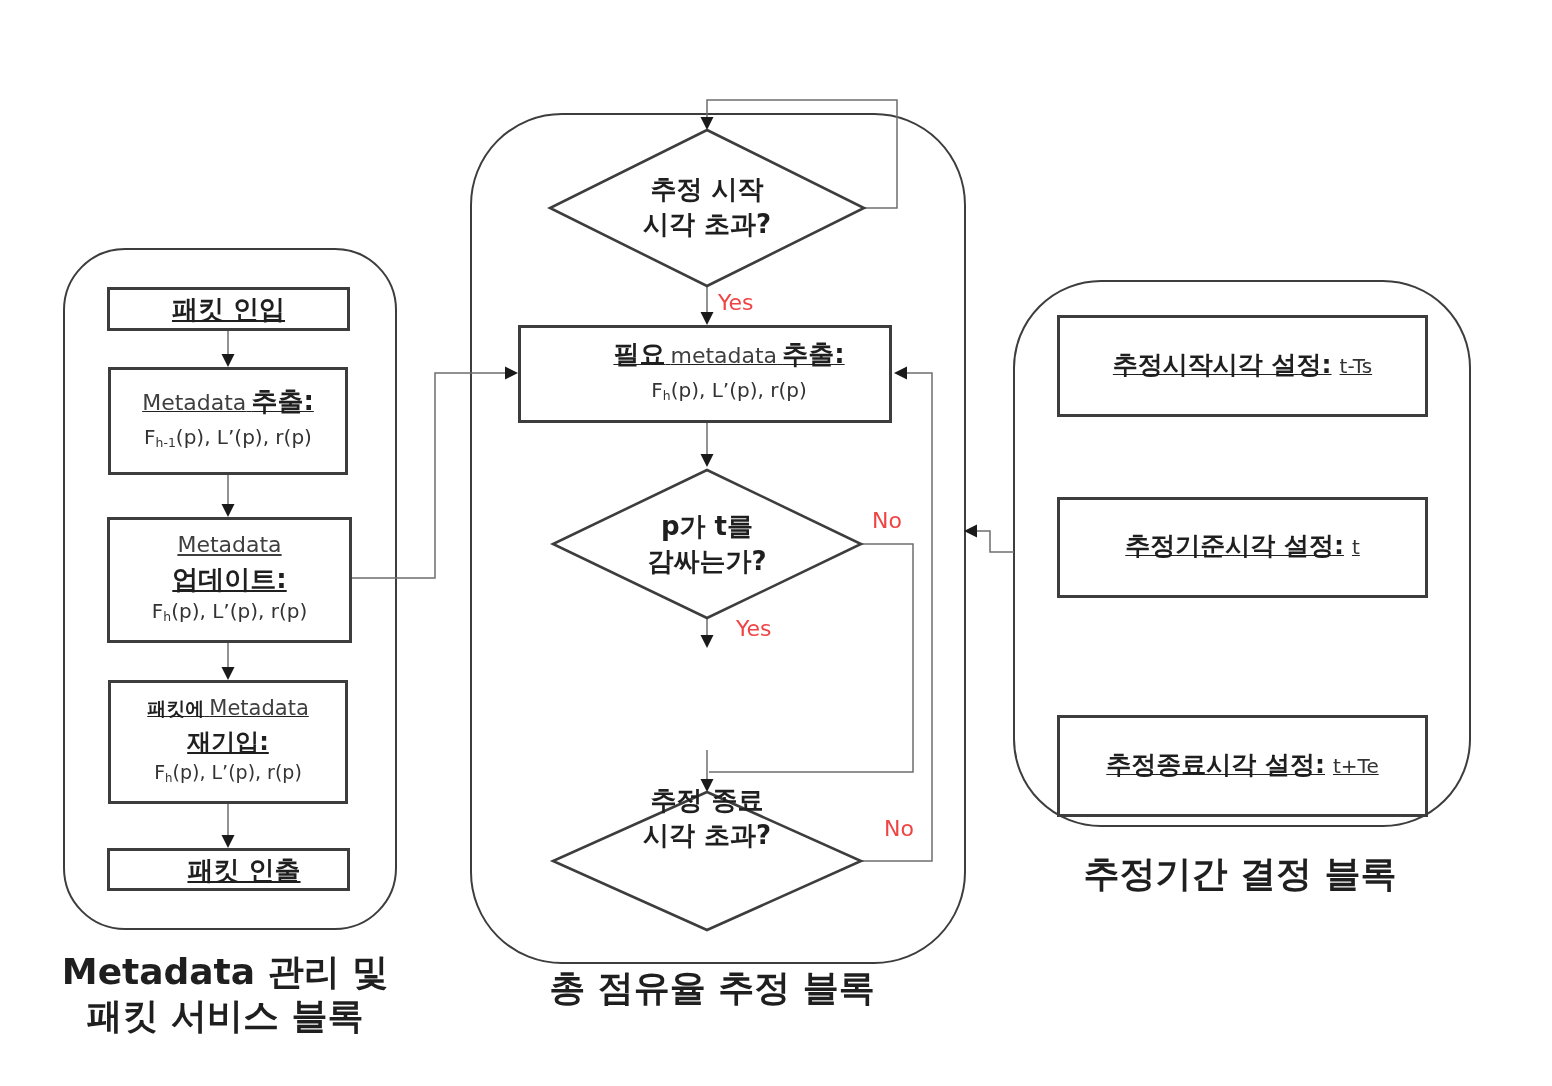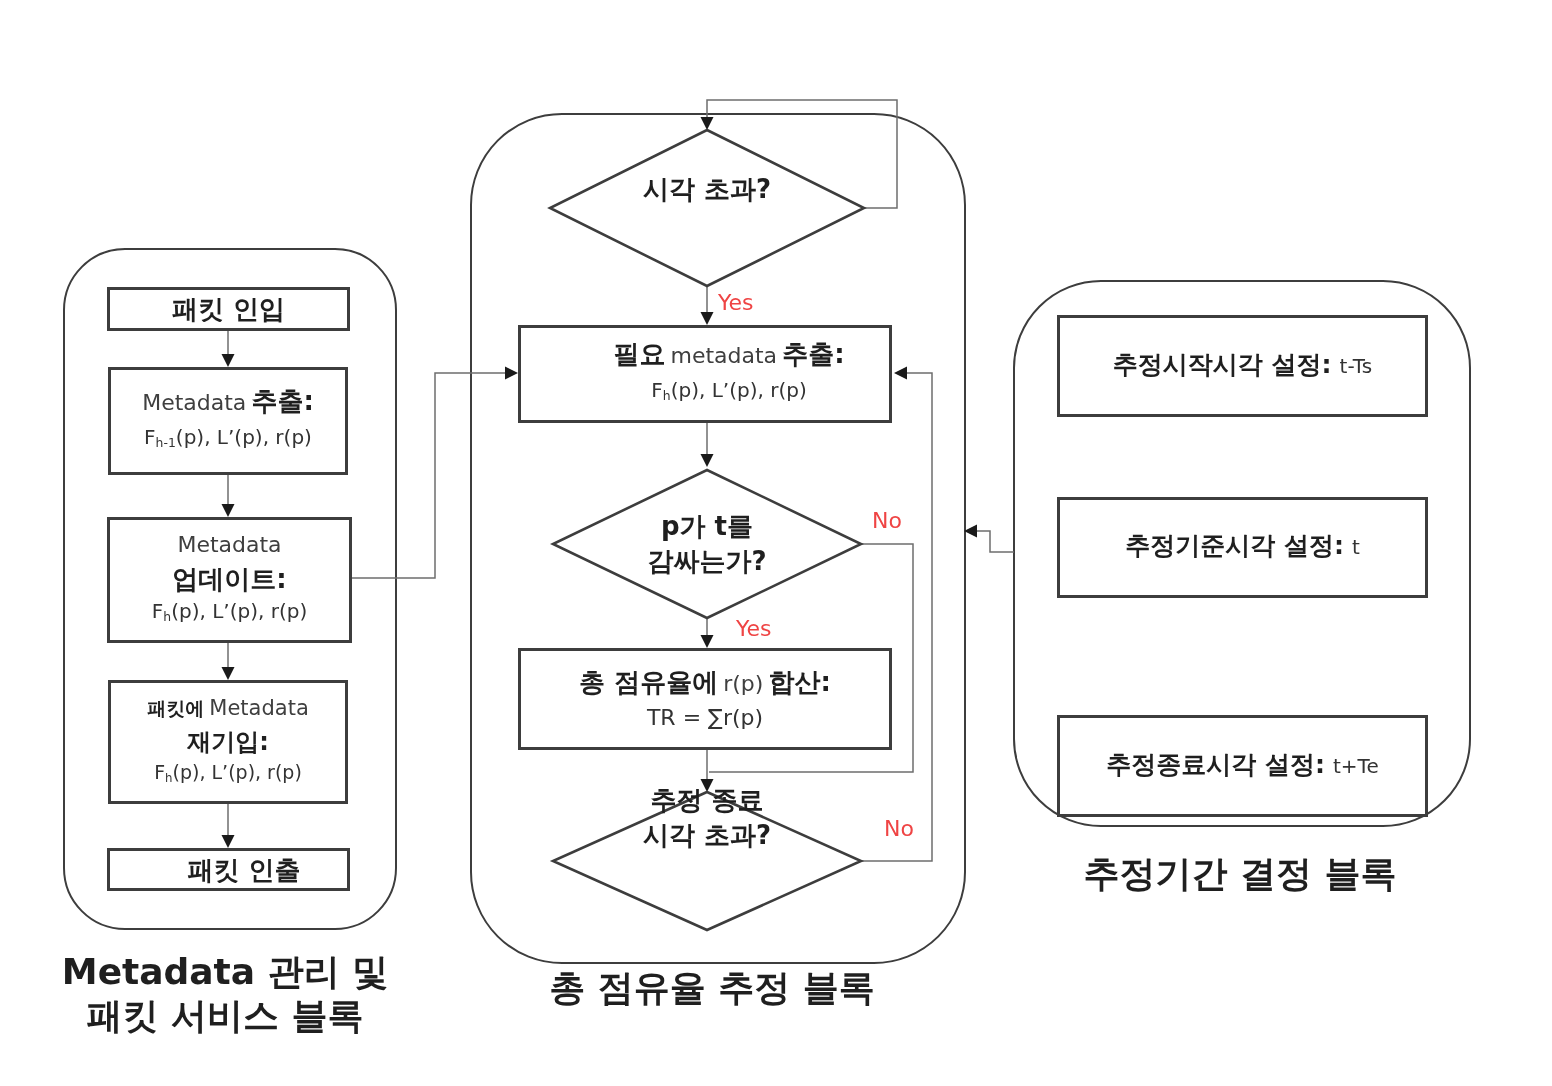--- a/index.html
+++ b/index.html
@@ -9,21 +9,21 @@
   }
   .lines{position:absolute;left:0;top:0;z-index:1;}
   .rblock{position:absolute;border:2px solid #3d3d3d;background:transparent;z-index:0;}
   .box{
     position:absolute;border:3px solid #3d3d3d;background:#ffffff;z-index:2;
     display:flex;flex-direction:column;align-items:center;justify-content:center;
     text-align:center;box-sizing:border-box;
   }
   .kor{font-weight:bold;color:#1f1f1f;font-size:26px;}
   .lat{font-weight:normal;color:#3f3f3f;font-size:22px;}
-  .bline{line-height:34px;white-space:nowrap;}
+  .bline{line-height:34px;white-space:nowrap;text-decoration:underline;}
   .formula{font-size:20px;color:#333333;line-height:30px;font-weight:normal;white-space:nowrap;}
   .formula sub{font-size:0.62em;vertical-align:-0.22em;}
   .val{font-weight:normal;color:#333333;font-size:20px;margin-left:8px;}
   .dtext{position:absolute;z-index:3;text-align:center;font-weight:bold;color:#1f1f1f;
          font-size:26px;line-height:35px;white-space:nowrap;}
   .flabel{position:absolute;z-index:3;font-size:22px;color:#ef4444;font-weight:normal;}
   .caption{position:absolute;z-index:3;font-size:36px;font-weight:bold;color:#1f1f1f;
            text-align:center;line-height:44px;white-space:nowrap;}
 </style>
 </head>
@@ -105,30 +105,23 @@
 
   <div class="box" style="left:518px;top:325px;width:374px;height:98px;padding-left:48px;">
     <div class="bline">
       <span class="kor">필요</span>
       <span class="lat">metadata</span>
       <span class="kor">추출:</span>
     </div>
     <div class="formula">F<sub>h</sub>(p), L’(p), r(p)</div>
   </div>
 
-  <div class="box" style="left:518px;top:648px;width:374px;height:102px;">
-    <div class="bline">
-      <span class="kor">총 점유율에</span>
-      <span class="lat">r(p)</span>
-      <span class="kor">합산:</span>
-    </div>
-    <div class="formula" style="font-size:22px;">TR = ∑r(p)</div>
-  </div>
 
   <div class="dtext" style="left:577px;top:172px;width:260px;">
+    <div>추정 시작</div>
     <div>시각 초과?</div>
   </div>
   <div class="dtext" style="left:577px;top:509px;width:260px;">
     <div>p가 t를</div>
     <div>감싸는가?</div>
   </div>
   <div class="dtext" style="left:577px;top:783px;width:260px;">
     <div>추정 종료</div>
     <div>시각 초과?</div>
   </div>

